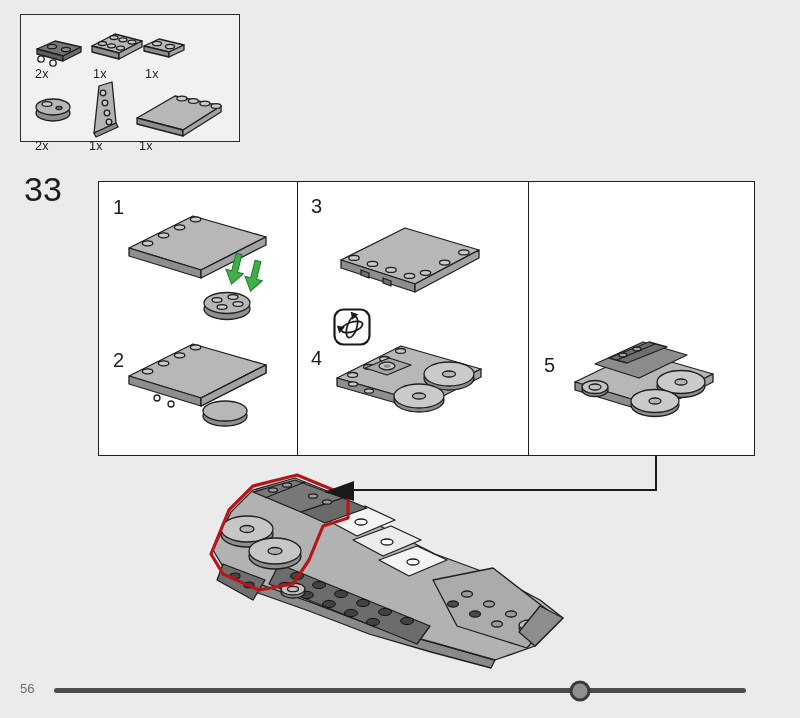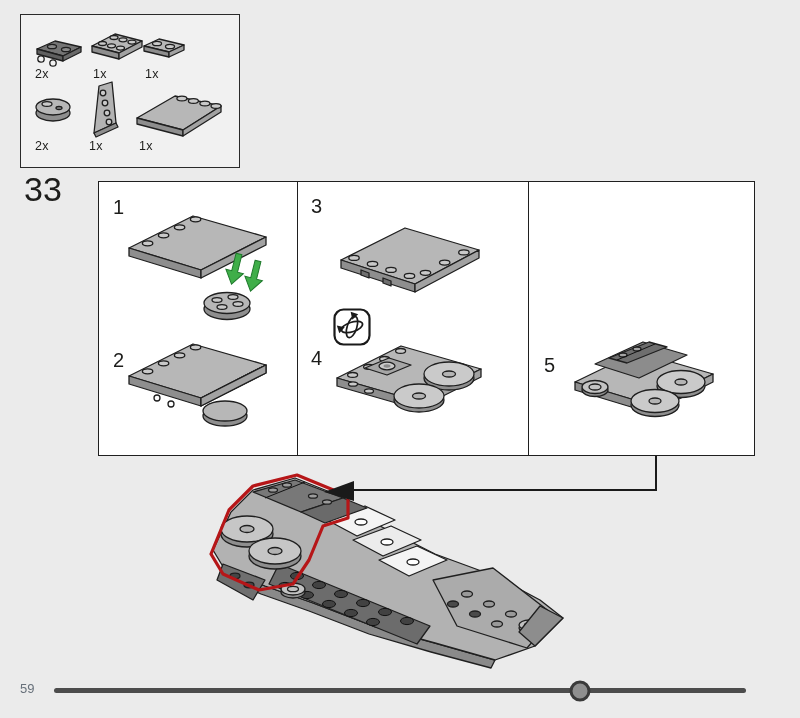--- a/index.html
+++ b/index.html
@@ -1,21 +1,21 @@
 <!DOCTYPE html>
 <html><head>
 <meta charset="utf-8">
 <style>
   *{margin:0;padding:0;box-sizing:border-box}
   html,body{width:800px;height:718px}
   body{background:#ebebeb;font-family:"Liberation Sans",sans-serif;color:#1d1d1b;position:relative;overflow:hidden}
   .abs{position:absolute}
 
   
-  .parts-box{left:20px;top:14px;width:220px;height:154px;border:1.5px solid #2a2a2a;background:#f1f1f1}
+  .parts-box{left:20px;top:14px;width:220px;height:128px;border:1.5px solid #2a2a2a;background:#f1f1f1}
   .qty{position:absolute;font-size:12.5px;color:#1d1d1b;letter-spacing:.3px}
 
   
   .step-number{left:24px;top:170px;font-size:34px;font-weight:500;color:#1d1d1b}
   .steps-panel{left:98px;top:181px;width:657px;height:275px;background:#ffffff;border:1.5px solid #1f1f1f}
   .divider{position:absolute;top:0;bottom:0;width:1px;background:#1f1f1f}
   .substep-label{position:absolute;font-size:20px;color:#1d1d1b}
 
   
   .ln{stroke:#1f1f1f;stroke-width:1.3;stroke-linejoin:round}
@@ -298,18 +298,18 @@
     </g>
 
     <path d="M 16,86 L 34,42 L 58,18 L 102,7 L 153,28 L 153,50 L 128,58 L 114,92 L 98,116 L 64,122 L 28,106 Z" fill="none" stroke="#b61618" stroke-width="3.2" stroke-linejoin="round"></path>
   </svg>
 
   <svg class="abs overlay" width="800" height="718" viewBox="0 0 800 718">
     <polyline points="656,456 656,490 354,490" fill="none" stroke="#1a1a1a" stroke-width="2"></polyline>
     <polygon points="354,481 324,492 354,501" fill="#1a1a1a"></polygon>
   </svg>
 
-  <span class="abs page-number">59</span>
+  <span class="abs page-number">56</span>
   <div class="abs progress-track">
     <div class="progress-handle" style="left: 76%;"></div>
   </div>
 
 </div>
 
 </body></html>

